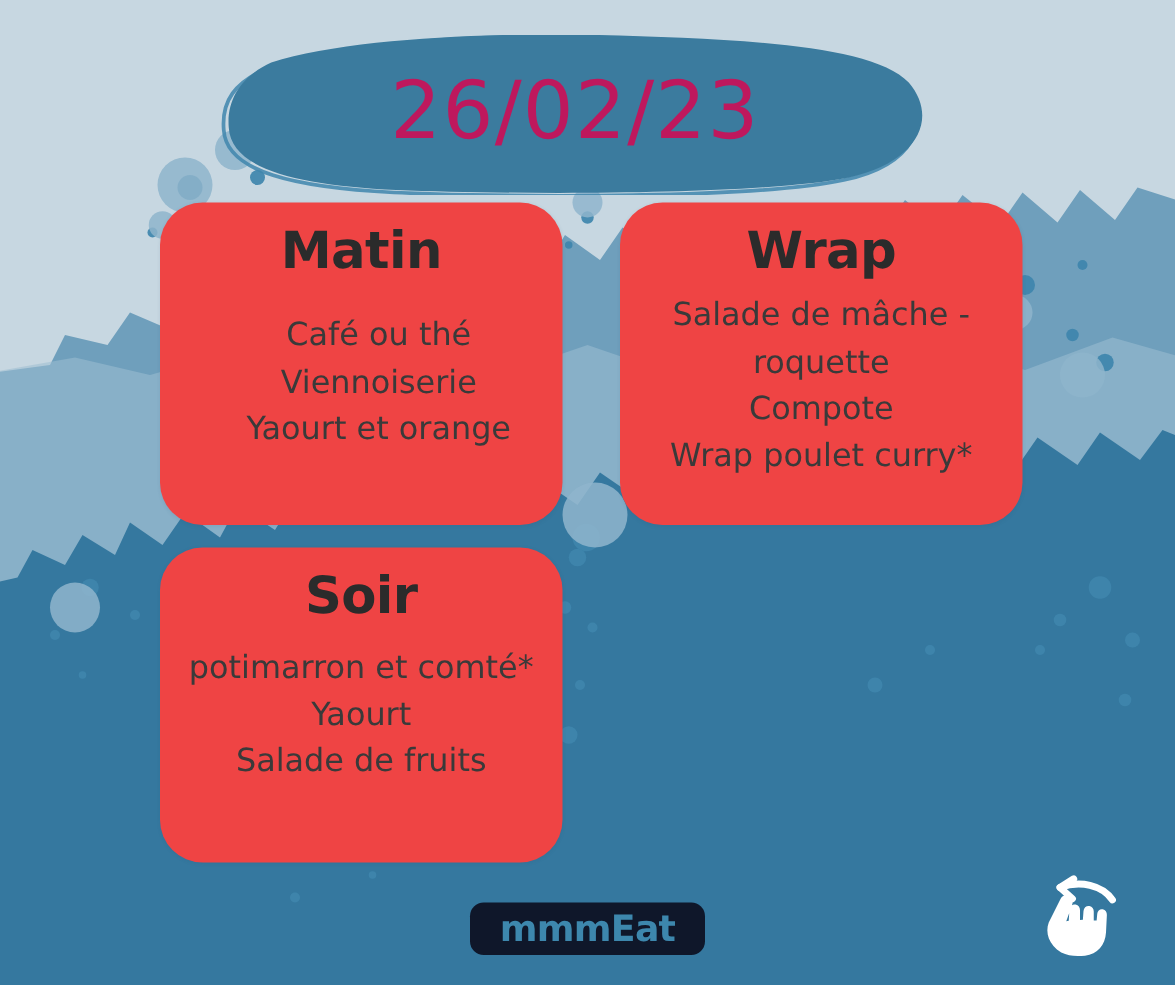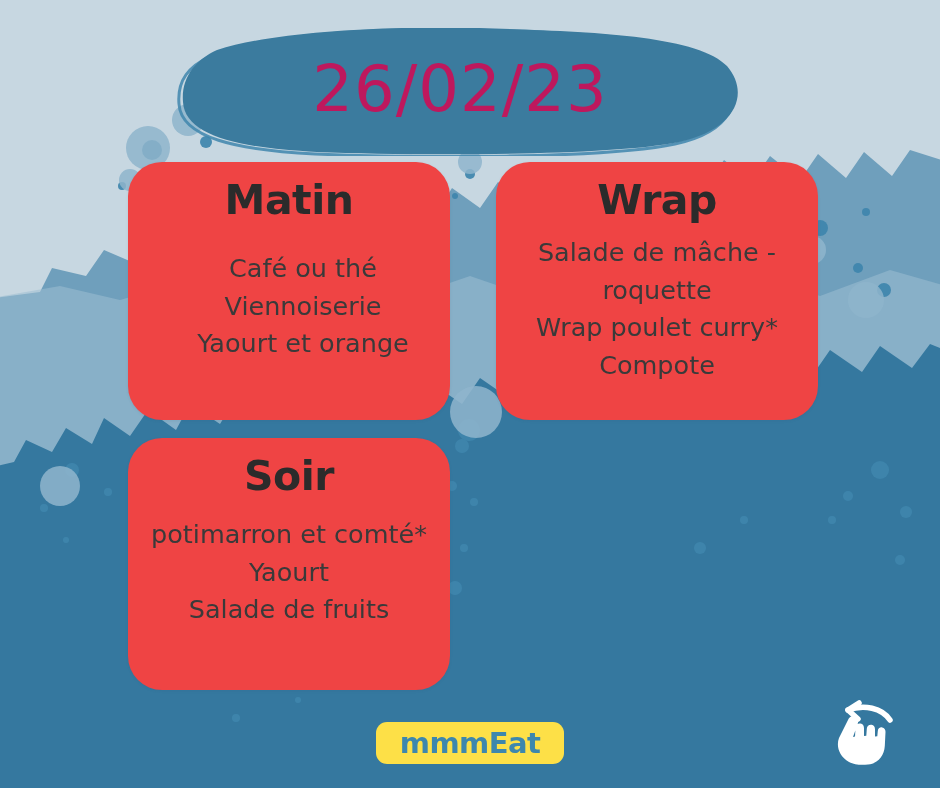--- a/index.html
+++ b/index.html
@@ -103,21 +103,21 @@
   .card.soir .card-lines    { margin-top: 6px; }
   .card.collation .card-title { margin-bottom: 4px; }
 
   
   .logo-badge {
     position: absolute;
     left: 376px;
     top: 722px;
     width: 188px;
     height: 42px;
-    background: #fde047;
+    background: #0f172a;
     border-radius: 11px;
     display: flex;
     align-items: center;
     justify-content: center;
   }
   .logo-text {
     color: #3d87ad;
     font-size: 29px;
     font-weight: 700;
     letter-spacing: -0.6px;
@@ -231,22 +231,22 @@
         <div>Viennoiserie</div>
         <div>Yaourt et orange</div>
       </div>
     </div>
 
     <div class="card midi">
       <div class="card-title">Wrap</div>
       <div class="card-lines">
         <div>Salade de mâche -</div>
         <div>roquette</div>
+        <div>Compote</div>
         <div>Wrap poulet curry*</div>
-        <div>Compote</div>
       </div>
     </div>
 
 
     <div class="card soir">
       <div class="card-title">Soir</div>
       <div class="card-lines">
         <div>potimarron et comté*</div>
         <div>Yaourt</div>
         <div>Salade de fruits</div>

